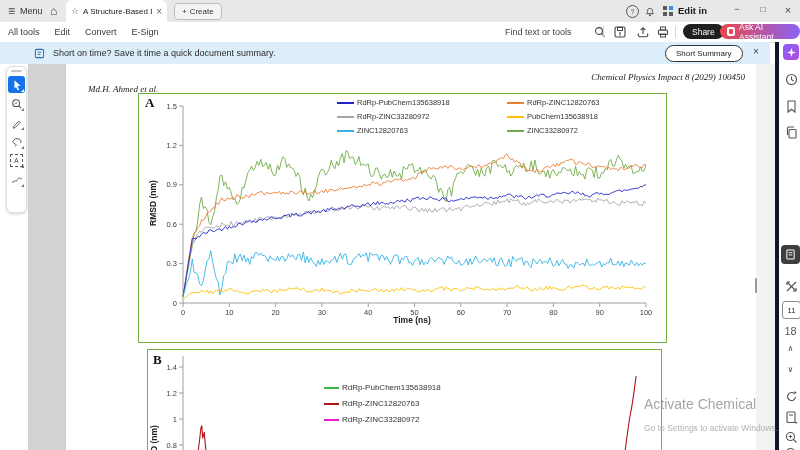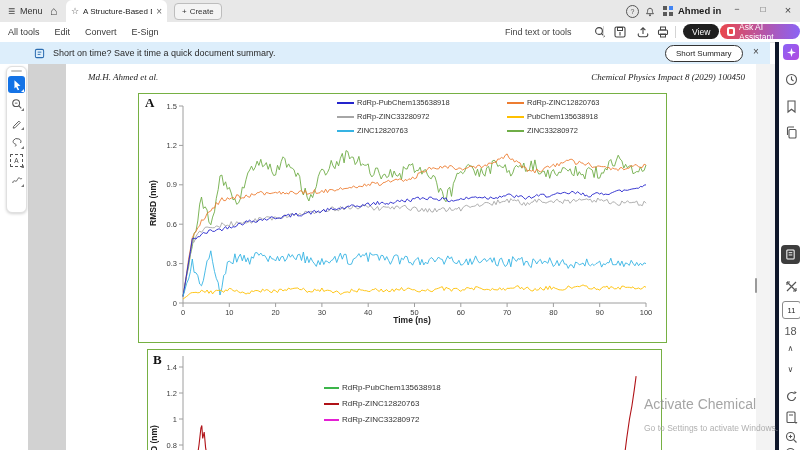--- a/index.html
+++ b/index.html
@@ -44,21 +44,21 @@
   .banner-msg{font-size:9px;color:#2a2a2a}
   .banner-ico{margin:0 8px 0 34px;width:11px;height:11px}
   .view-summary{position:absolute;left:665px;top:3px;height:15px;padding:0 10px;border:1px solid #333;
                 border-radius:9px;background:#fff;font-size:8px;color:#222;display:flex;align-items:center}
   .banner-close{position:absolute;left:753px;top:4px;font-size:10px;color:#444}
 
   
   .docarea{left:28px;top:64px;width:728px;height:386px;background:#d2d2d2}
   .pdf-page{left:66px;top:64px;width:691px;height:386px;background:#fff}
   .doc-header{font-family:"Liberation Serif","DejaVu Serif",serif;font-style:italic;font-size:9px;color:#222}
-  .hdr-author{left:88px;top:72px}
+  .hdr-author{left:88px;top:84px}
   .hdr-journal{left:400px;top:72px;width:345px;text-align:right}
 
   
   .chartA{left:138px;top:93px;width:527px;height:248px;border:1px solid #76b043;background:#fff}
   .chartB{left:147px;top:349px;width:513px;height:110px;border:1px solid #76b043;background:#fff}
   .panel-label{position:absolute;font-family:"Liberation Serif","DejaVu Serif",serif;font-weight:bold;font-size:13px;color:#111}
   .legend-item{position:absolute;display:flex;align-items:center;gap:3px;font-size:7.5px;color:#333;white-space:nowrap}
   .swatch{display:inline-block;width:17px;height:2px}
   .axis-label{position:absolute;font-size:8.5px;font-weight:bold;color:#222;text-align:center}
   .ylabel-a{left:-56px;top:104px;width:140px;transform:rotate(-90deg)}
@@ -119,21 +119,21 @@
   <svg class="abs" style="left:644px;top:5px" width="12" height="12" viewBox="0 0 12 12">
     <path d="M2.5 8.7h7c-.9-.8-1.1-1.7-1.1-2.9 0-1.6-.9-2.5-2.4-2.5S3.6 4.2 3.6 5.8c0 1.2-.2 2.1-1.1 2.9z" fill="none" stroke="#555" stroke-width="1"></path>
     <circle cx="6" cy="10.2" r="1" fill="#555"></circle>
   </svg>
   <svg class="abs" style="left:662px;top:5px" width="12" height="12" viewBox="0 0 12 12">
     <rect x="1" y="1" width="4" height="4" fill="#5a5a5a"></rect>
       <rect x="7" y="1" width="4" height="4" fill="#4285f4"></rect>
     <rect x="1" y="7" width="4" height="4" fill="#5a5a5a"></rect>
       <rect x="7" y="7" width="4" height="4" fill="#5a5a5a"></rect>
   </svg>
-  <div class="abs signin">Ahmed in</div>
+  <div class="abs signin">Edit in</div>
   <div class="abs win-ico win-min">−</div>
   <div class="abs win-ico win-restore">□</div>
   <div class="abs win-ico win-close">×</div>
 </div>
 
 <div class="abs toolbar">
   <div class="abs tool-tabs">
     <span>All tools</span>
     <span>Edit</span>
     <span>Convert</span>
@@ -156,21 +156,21 @@
     <path d="M7 9V3M4.6 5.2 7 2.8l2.4 2.4" fill="none" stroke="#444" stroke-width="1.1"></path>
     <path d="M2.5 8.5c-.8 1.7 0 3.3 2 3.3h5c2 0 2.8-1.6 2-3.3" fill="none" stroke="#444" stroke-width="1.1"></path>
   </svg>
   <svg class="abs tb-ico" style="left:656px" viewBox="0 0 14 14">
     <rect x="2.5" y="5" width="9" height="4.5" rx="1" fill="none" stroke="#444" stroke-width="1.1"></rect>
     <rect x="4.5" y="2" width="5" height="3" fill="none" stroke="#444" stroke-width="1"></rect>
     <rect x="4.5" y="9" width="5" height="3" fill="none" stroke="#444" stroke-width="1"></rect>
   </svg>
   <div class="abs tb-divider" style="left:675px"></div>
   <div class="abs share-btn">
-    <span>View</span>
+    <span>Share</span>
   </div>
   <div class="abs ai-btn">
     <span class="ai-logo"></span>
     <span>Ask AI Assistant</span>
   </div>
 </div>
 
 <div class="abs banner" style="background: rgb(221, 238, 251);">
   <svg class="banner-ico" viewBox="0 0 12 12">
     <rect x="1.5" y="1.5" width="9" height="9" rx="1.5" fill="none" stroke="#2b6cb0" stroke-width="1.1"></rect>

